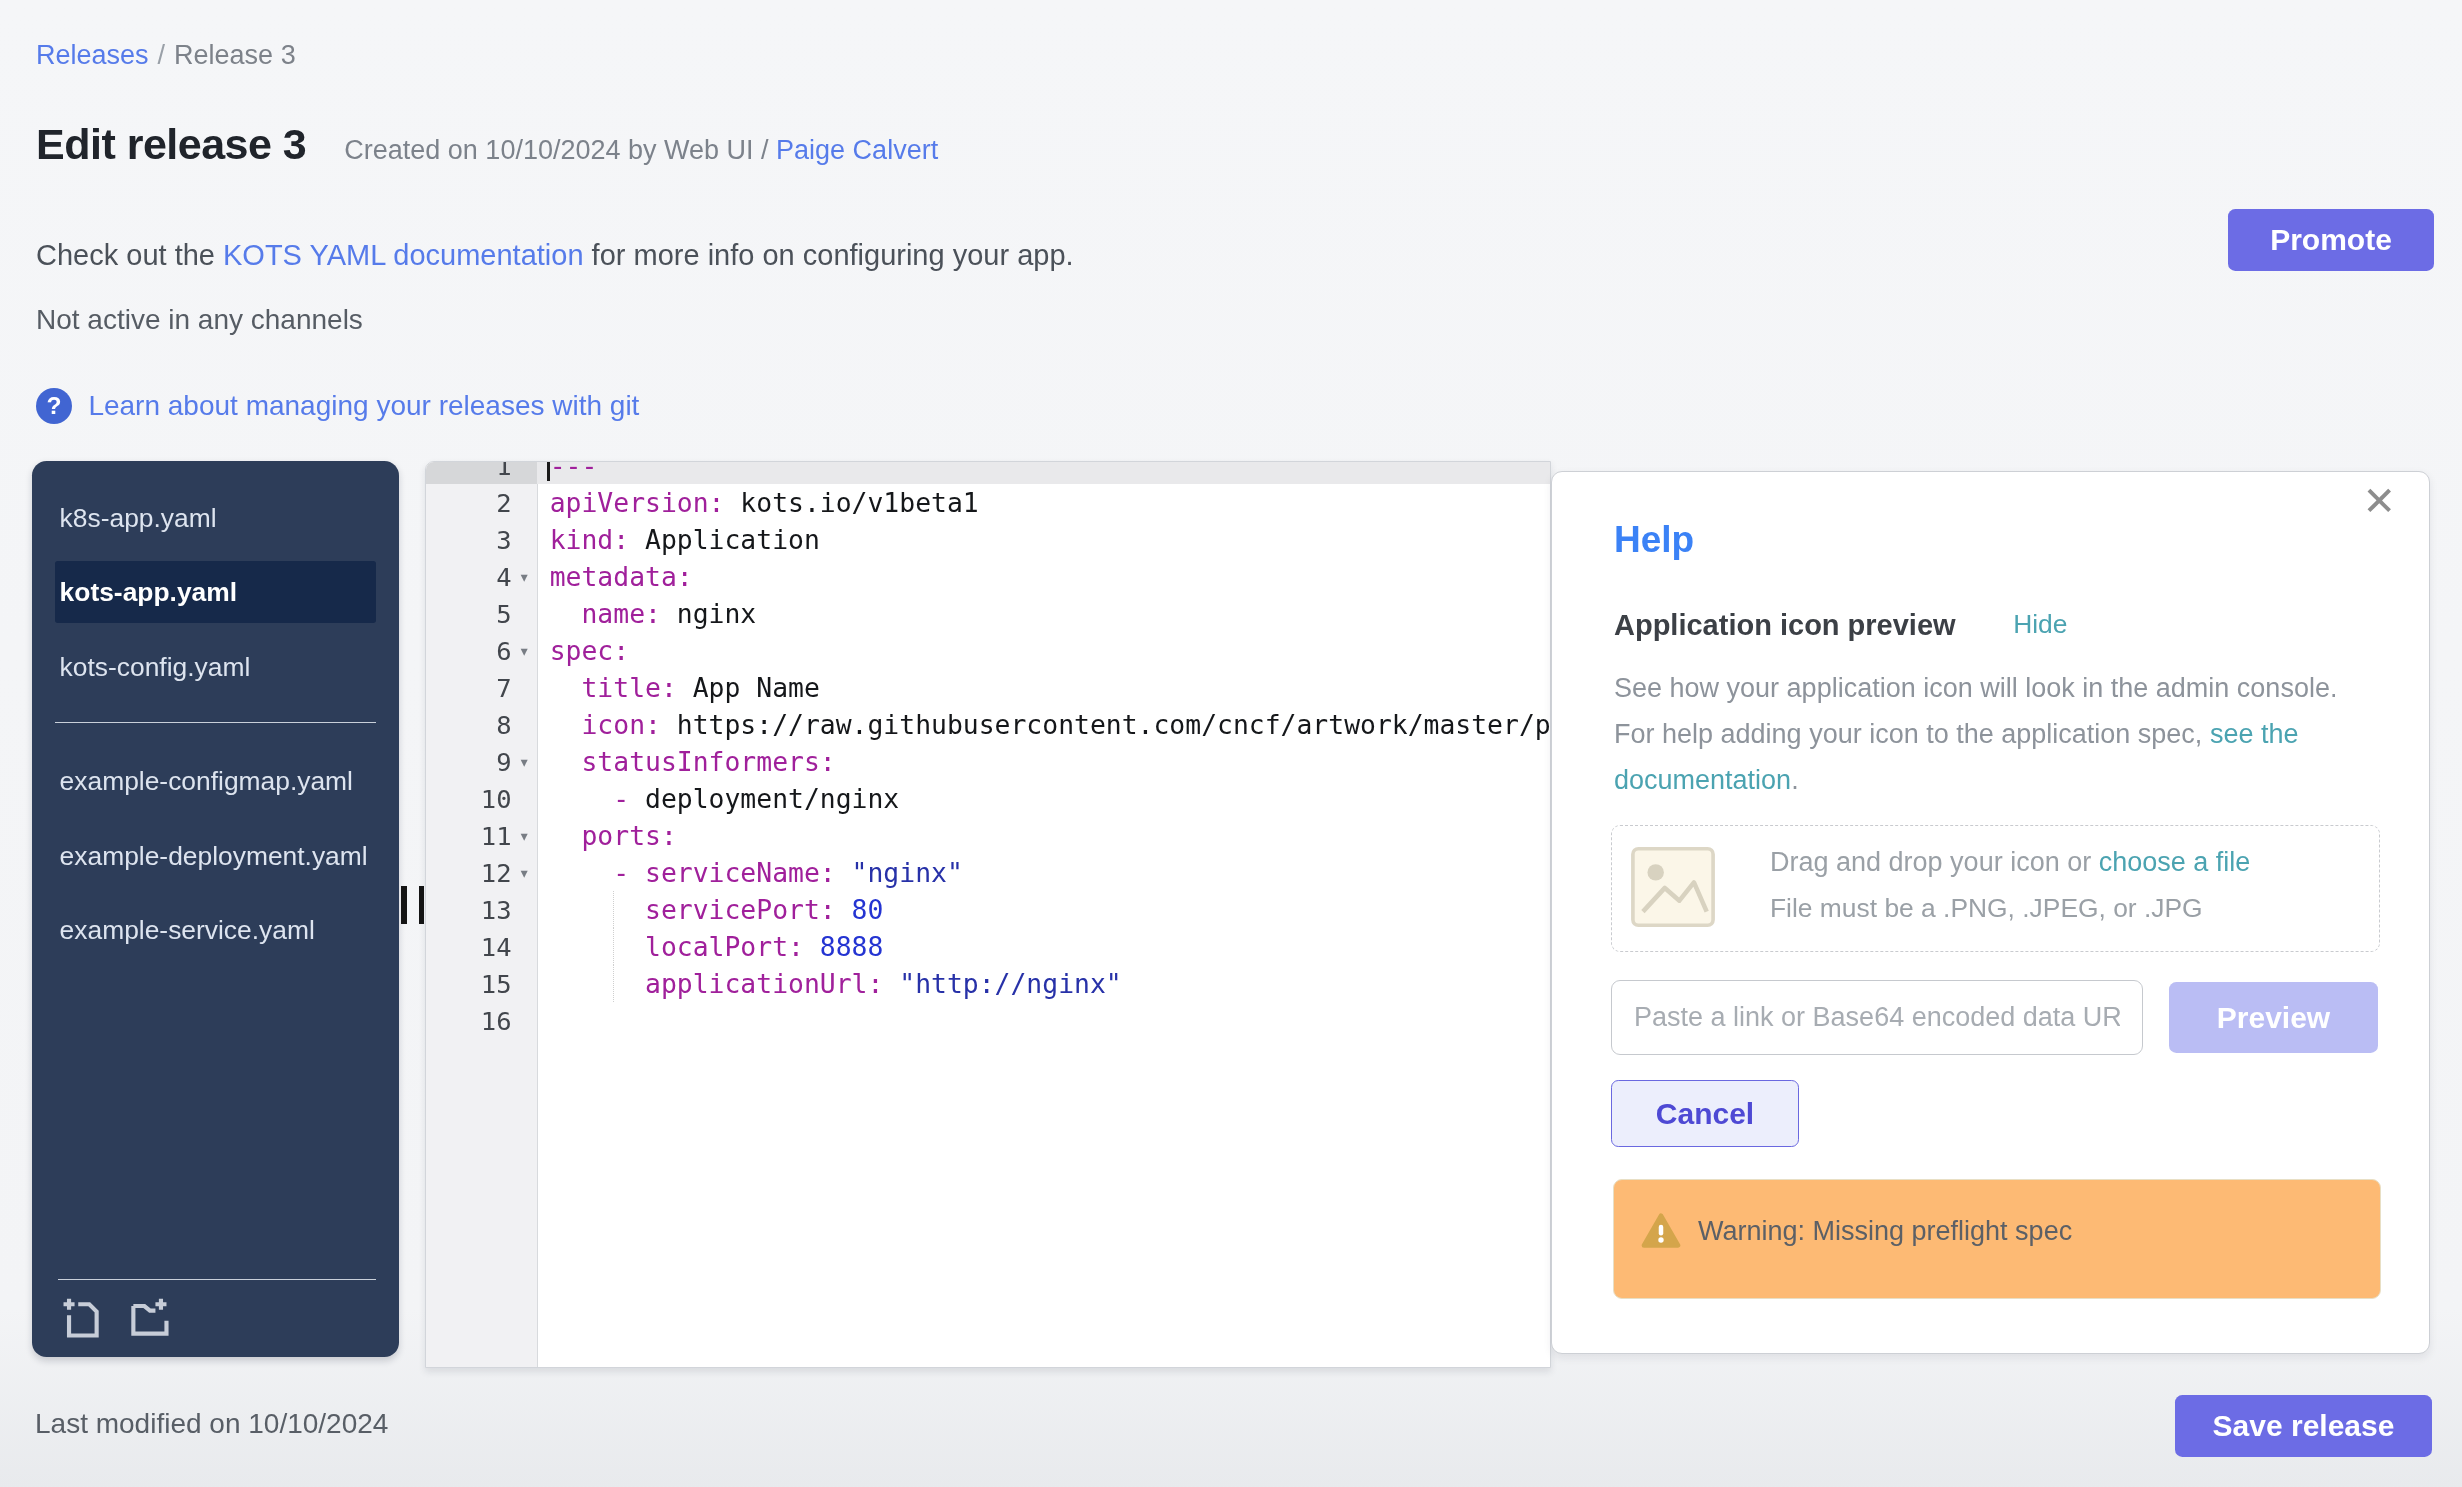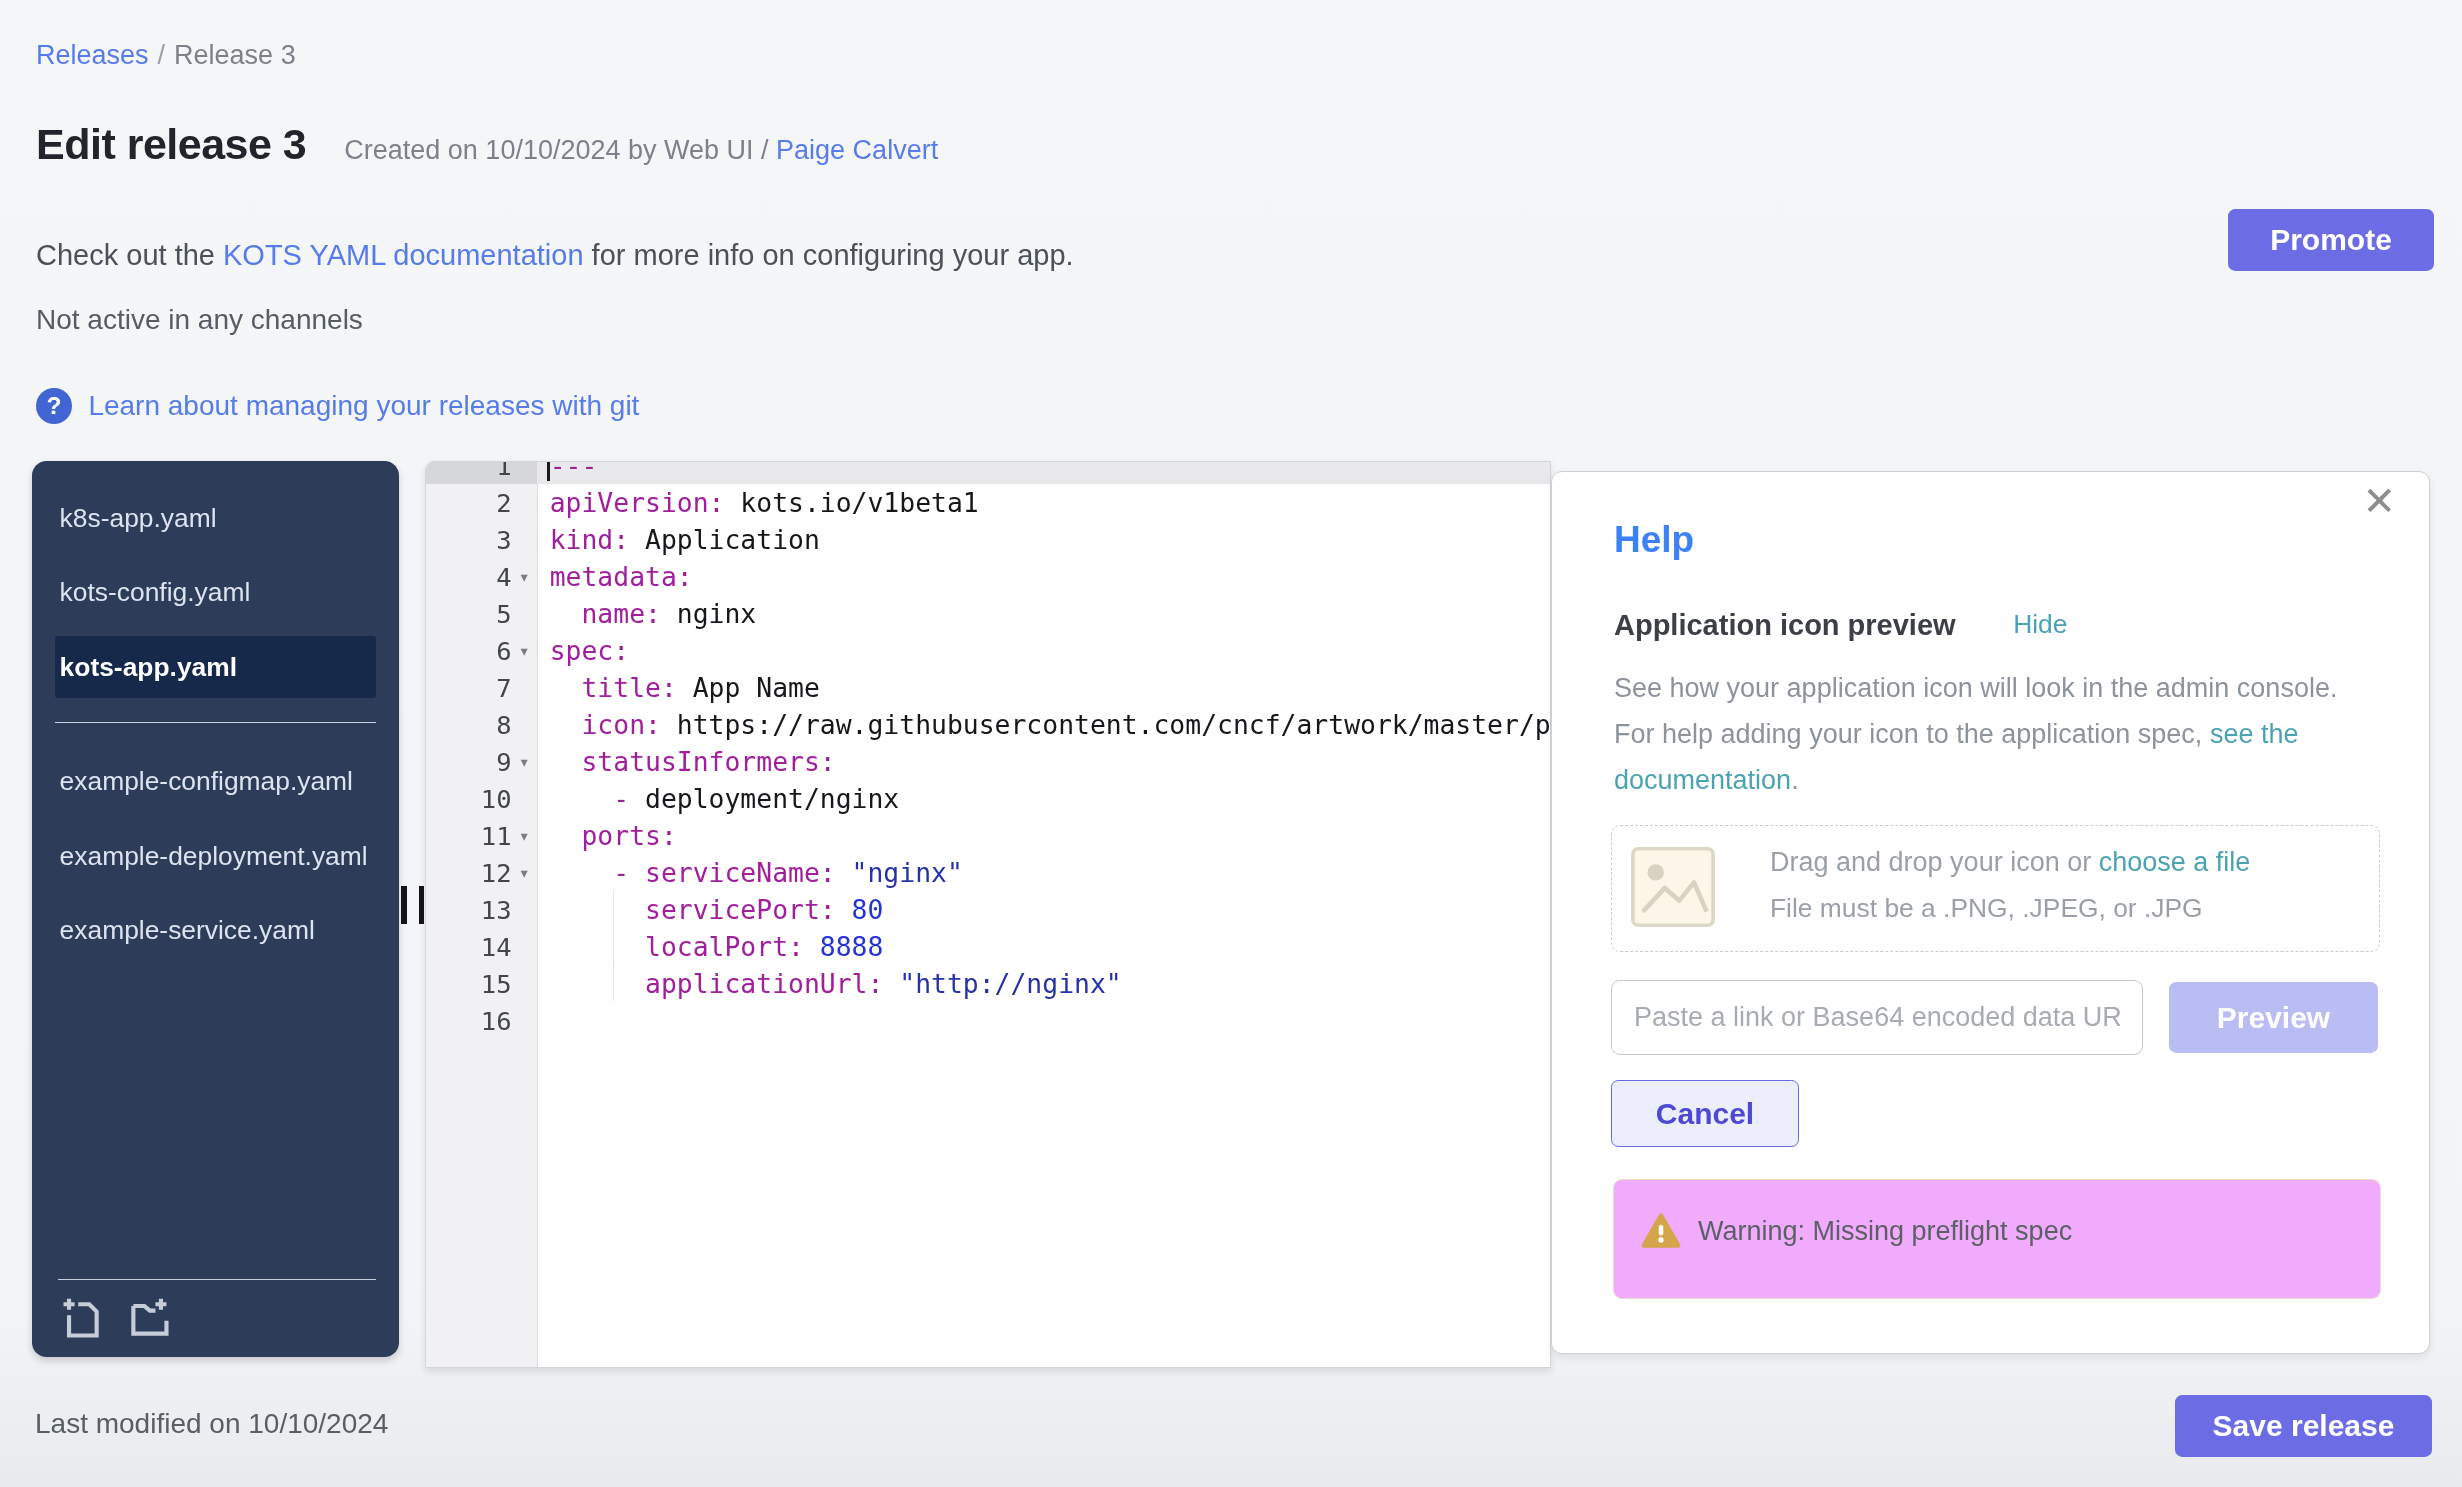--- a/index.html
+++ b/index.html
@@ -88,21 +88,21 @@
   .icon-input{position:absolute;left:59px;top:508px;width:532px;height:75px;border:1.8px solid #c6c9ce;
     border-radius:9px;box-sizing:border-box;padding:0 22px;font-size:27px;color:#4b5159;
     font-family:"Liberation Sans",sans-serif;outline:none;}
   .icon-input::placeholder{color:#a7acb2;}
   .preview-btn{position:absolute;left:617px;top:510px;width:209px;height:71px;border:none;
     background:#babdf4;color:#fff;font-size:30px;font-weight:bold;border-radius:7.3px;
     font-family:"Liberation Sans",sans-serif;cursor:default;}
   .cancel-btn{position:absolute;left:59px;top:608px;width:188px;height:67px;background:#eceefc;
     border:1.8px solid #6a68e0;color:#4e49d4;font-size:30px;font-weight:bold;border-radius:7.3px;
     font-family:"Liberation Sans",sans-serif;cursor:pointer;box-sizing:border-box;}
-  .warning-box{position:absolute;left:61px;top:707px;width:768px;height:120px;background:#f0abfc;
+  .warning-box{position:absolute;left:61px;top:707px;width:768px;height:120px;background:#fdba74;
     border:1.8px solid #e8dfc5;border-radius:9px;box-sizing:border-box;overflow:hidden;text-align:right;}
   .warn-icon{position:absolute;left:27px;top:33px;}
   .warn-title{position:absolute;left:84px;top:36px;font-size:27px;color:#5c6066;}
   .warn-line2{position:absolute;left:84px;top:93px;font-size:27px;color:#5c6066;white-space:nowrap;}
   .warn-line2 a{color:#2c6cb7;}
 
   
   .last-modified{position:absolute;left:35px;top:1408px;font-size:28px;color:#585e66;}
   .save-btn{position:absolute;left:2175px;top:1395px;width:257px;height:62px;border:none;
     background:#6c6ce5;color:#fff;font-size:30px;font-weight:bold;border-radius:7.3px;
@@ -129,22 +129,22 @@
   <div class="status-line">Not active in any channels</div>
 
   <div class="git-row">
     <div class="q-icon">?</div>
     <a class="git-link">Learn about managing your releases with git</a>
   </div>
 
   <div class="sidebar">
     <div class="file-groups" id="file-groups">
         <div class="file-item">k8s-app.yaml</div>
+        <div class="file-item selected">kots-app.yaml</div>
         <div class="file-item">kots-config.yaml</div>
-        <div class="file-item selected">kots-app.yaml</div>
         <hr class="group-divider">
         <div class="file-item">example-configmap.yaml</div>
         <div class="file-item">example-deployment.yaml</div>
         <div class="file-item">example-service.yaml</div>
       </div>
     <div class="sidebar-foot">
       <span class="foot-icon">
         <svg viewBox="0 0 50 50">
             <path d="M22 10 H34 L42 18 V44 H12 V22"></path>
             <path d="M12 16 V4 M6 10 H18"></path>

